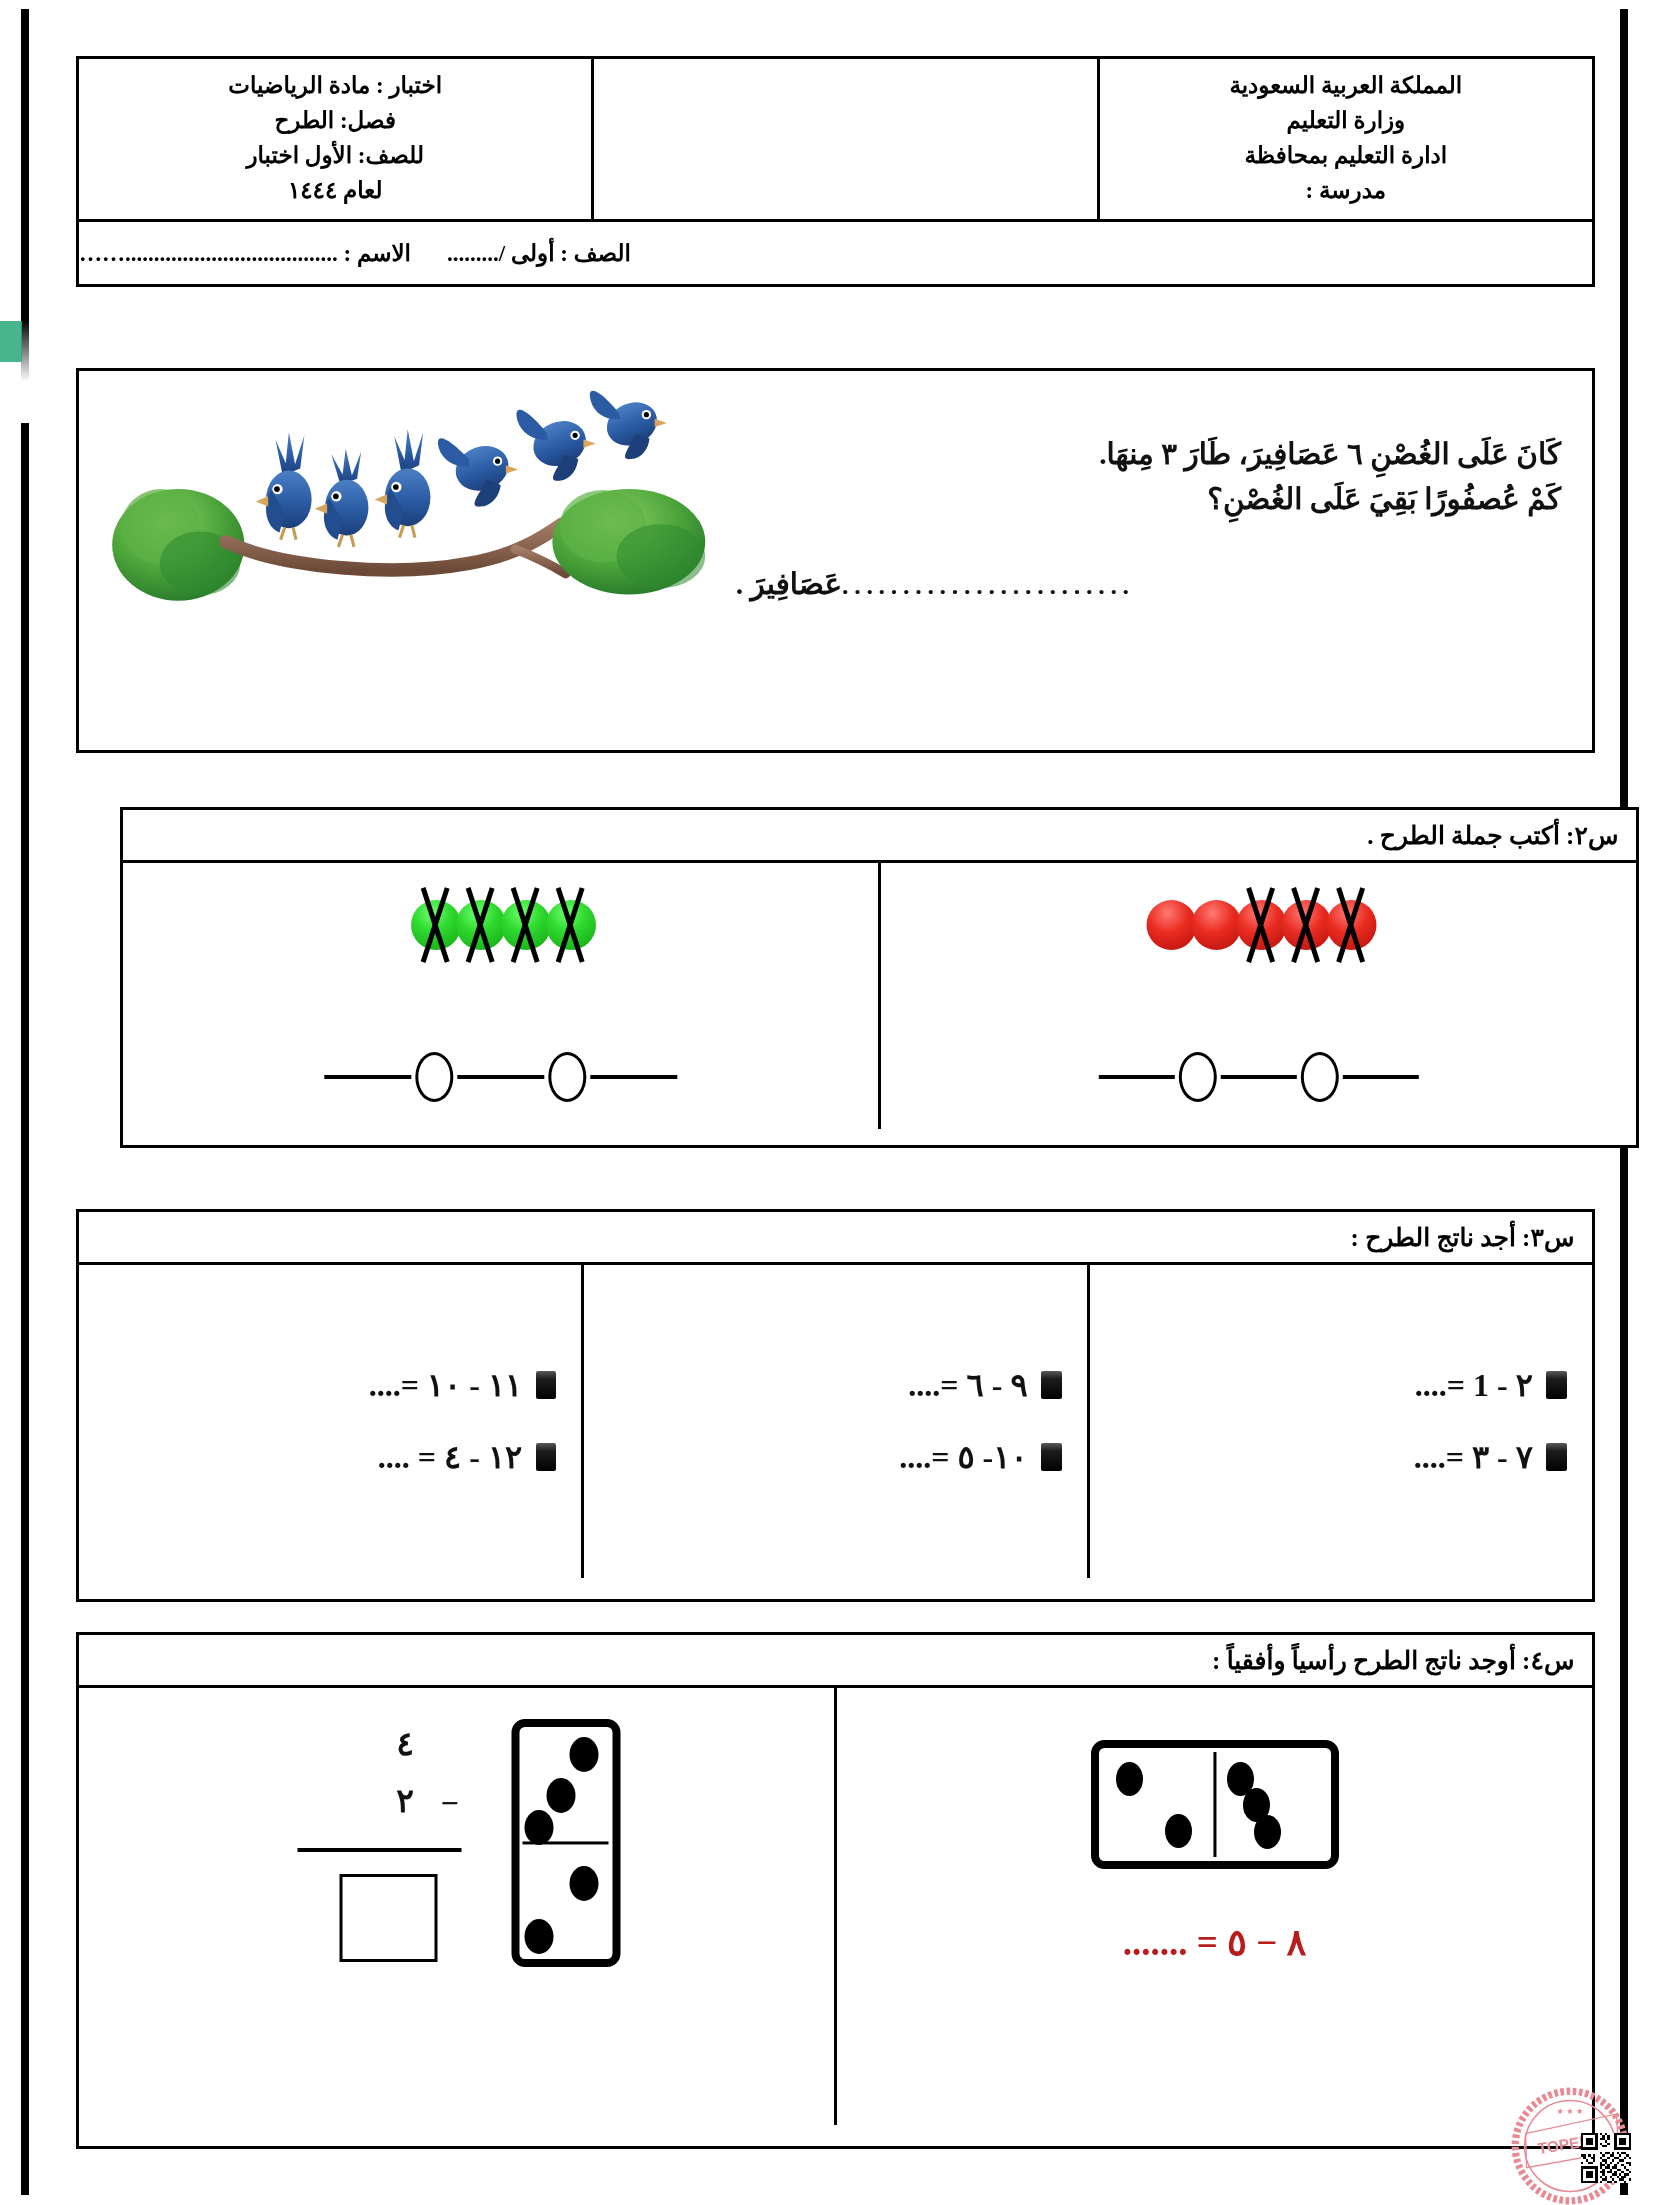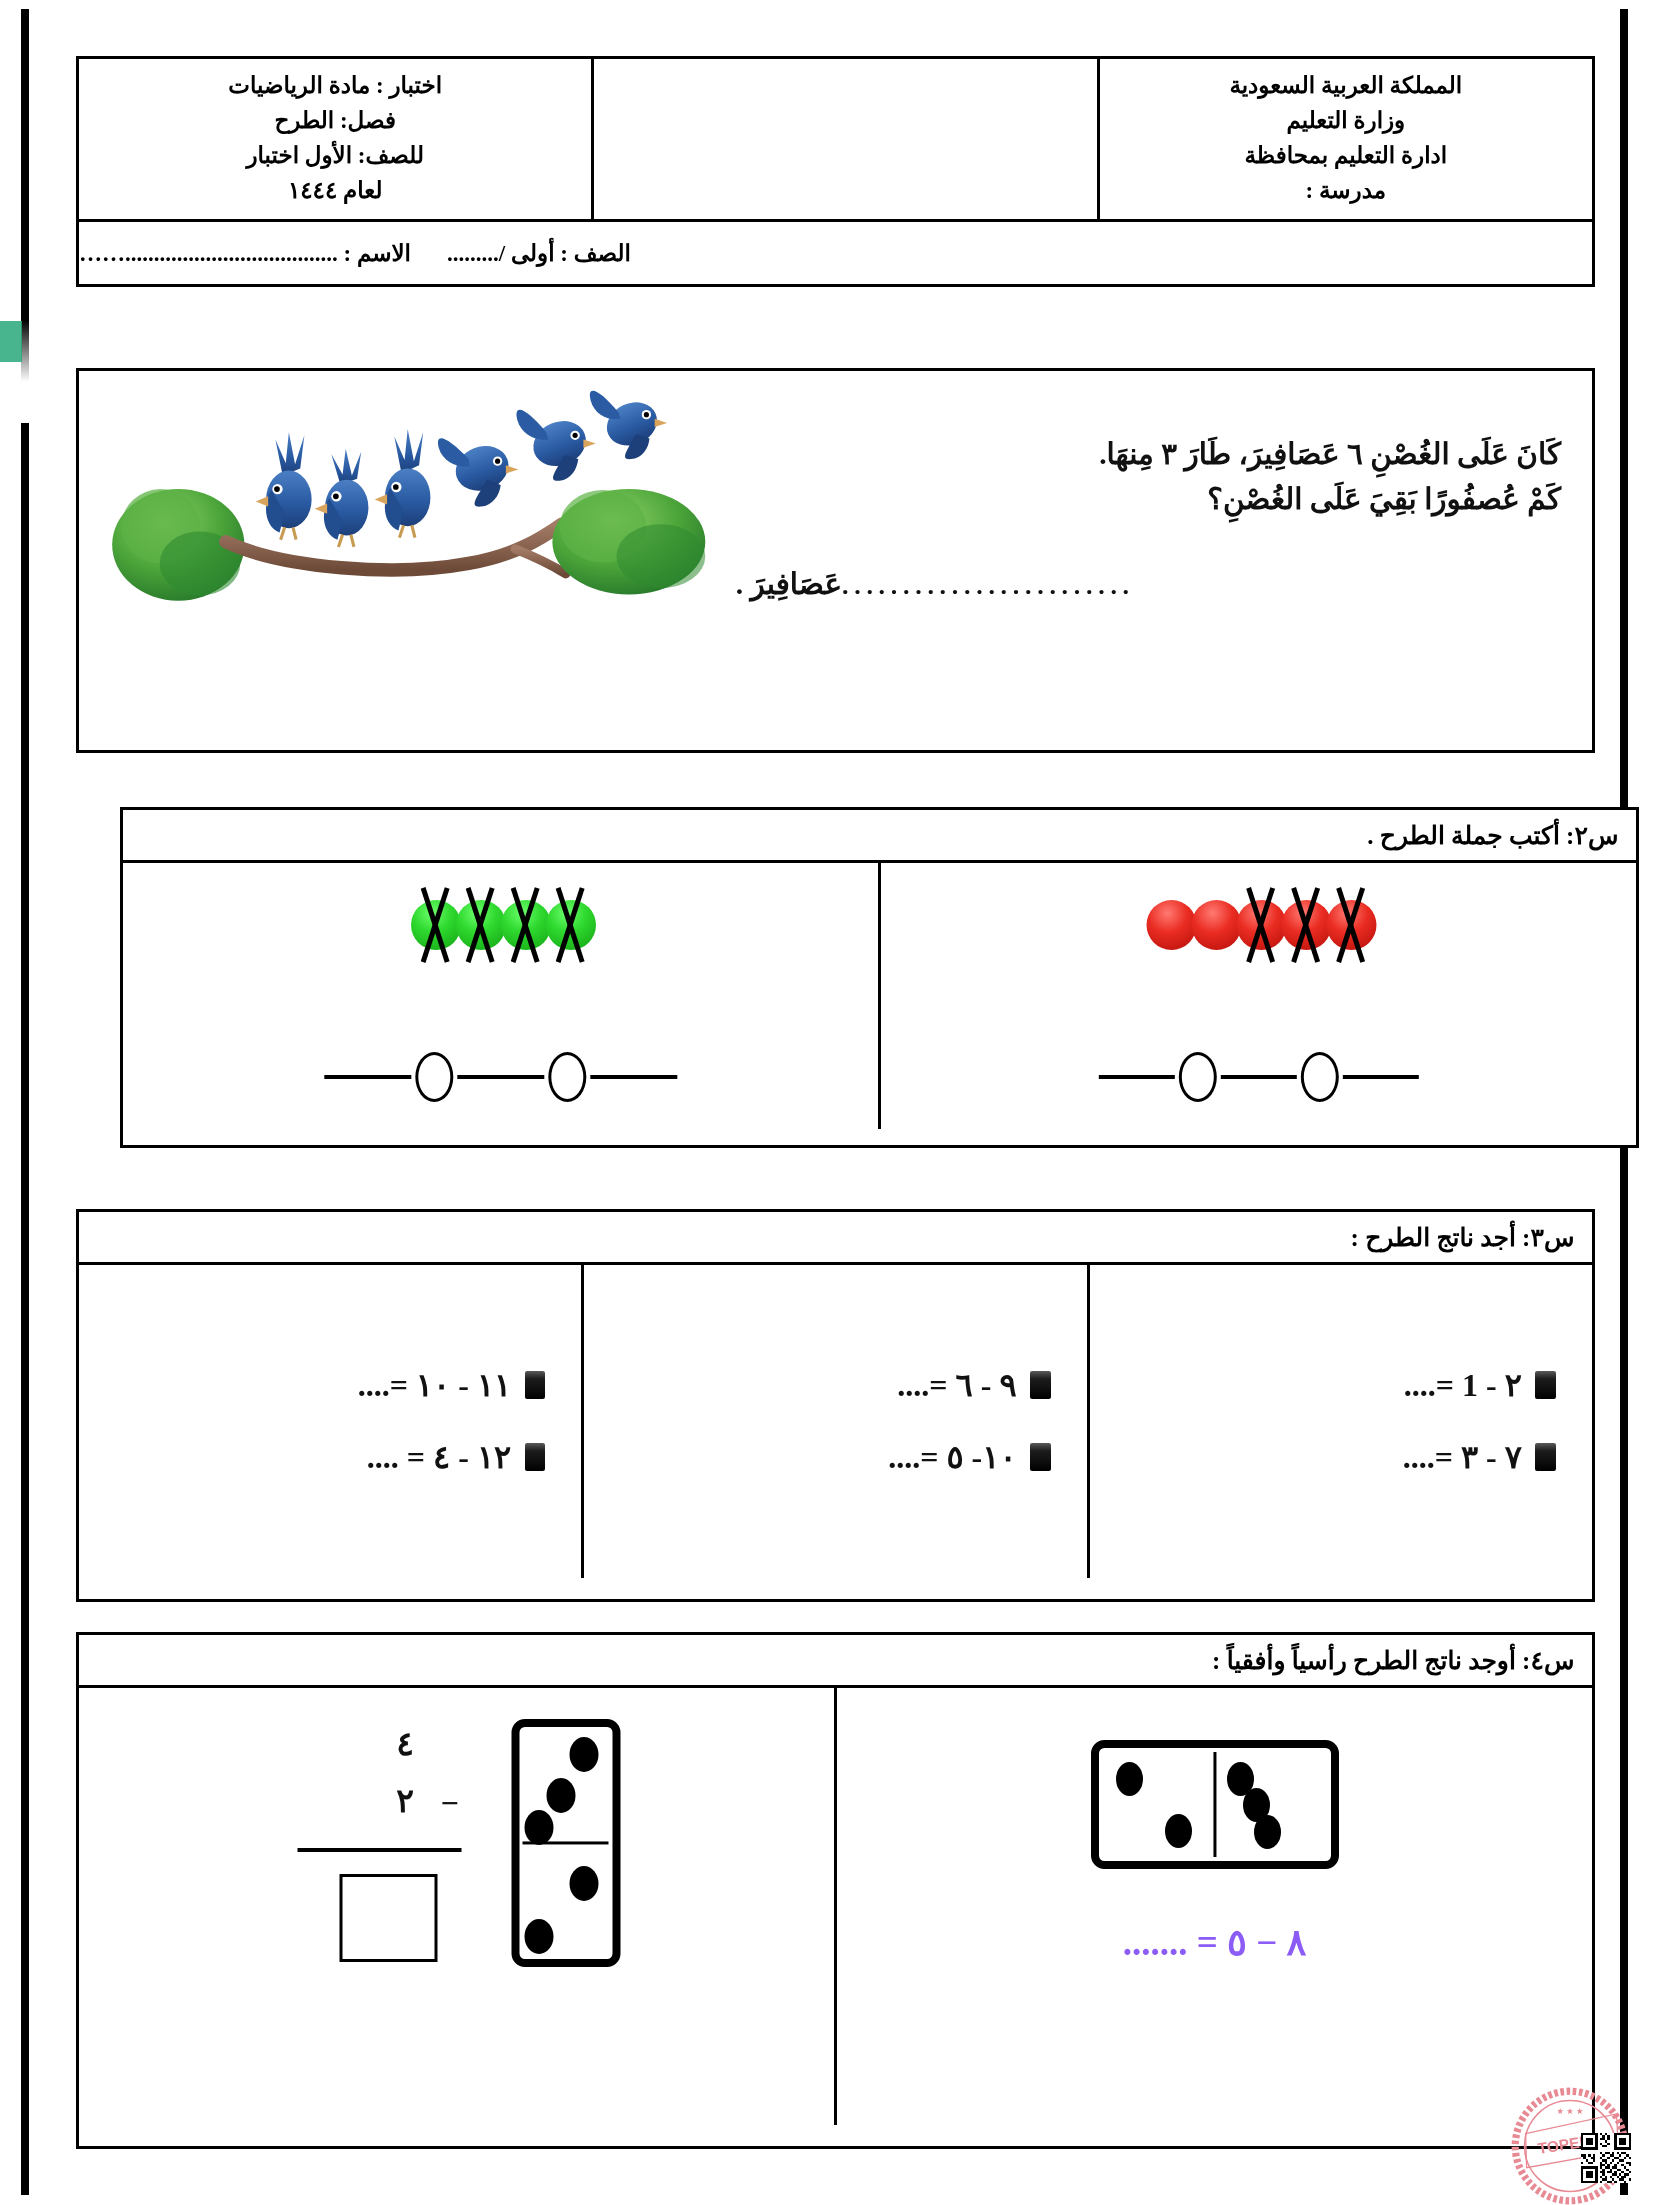--- a/index.html
+++ b/index.html
@@ -216,21 +216,21 @@
     height: 313px;
     border-top: 3.6px solid #000;
   }
   .q3-col {
     flex: 1;
     box-sizing: border-box;
     display: flex;
     flex-direction: column;
     justify-content: center;
     gap: 34px;
-    padding-right: 36px;
+    padding-right: 25px;
     direction: rtl;
   }
   .q3-col.sep { border-left: 3.6px solid #000; }
   .q3-eq {
     display: flex;
     flex-direction: row;
     align-items: center;
     gap: 13.4px;
     direction: rtl;
     font-size: 32px;
@@ -281,21 +281,21 @@
     background: #000;
     border-radius: 50%;
   }
   .eq-line-h {
     position: absolute;
     left: 50%; transform: translateX(-50%);
     top: 233px;
     direction: rtl;
     font-size: 37px;
     font-weight: 600;
-    color: #8b5cf6;
+    color: #b91c1c;
     white-space: nowrap;
     letter-spacing: 4.1px;
   }
 
   
   .vert-wrap {
     position: absolute;
     left: 50%; transform: translateX(-50%);
     top: 31px;
     display: flex;

